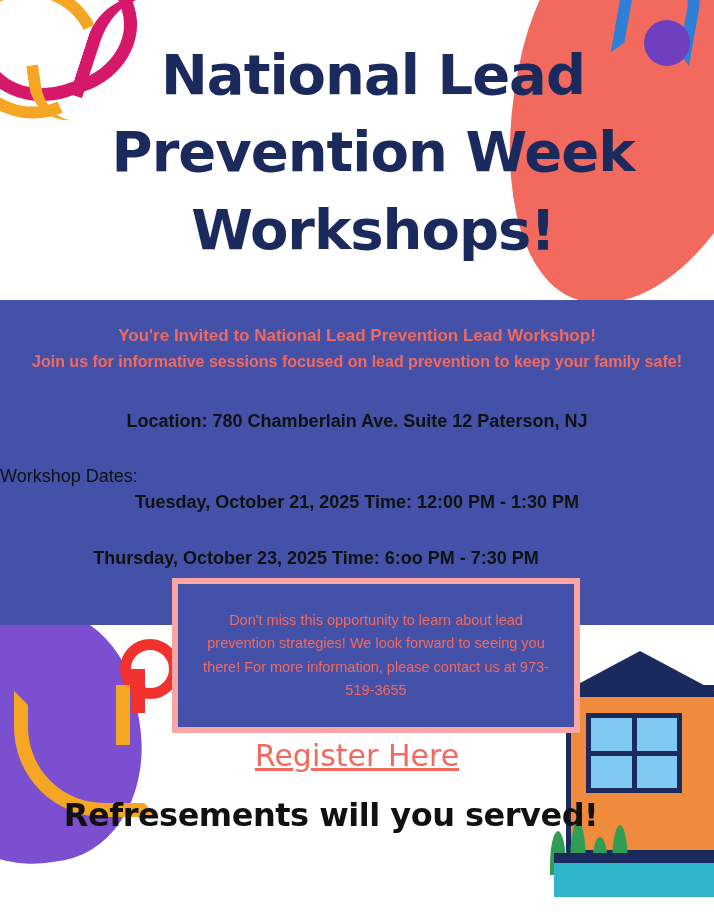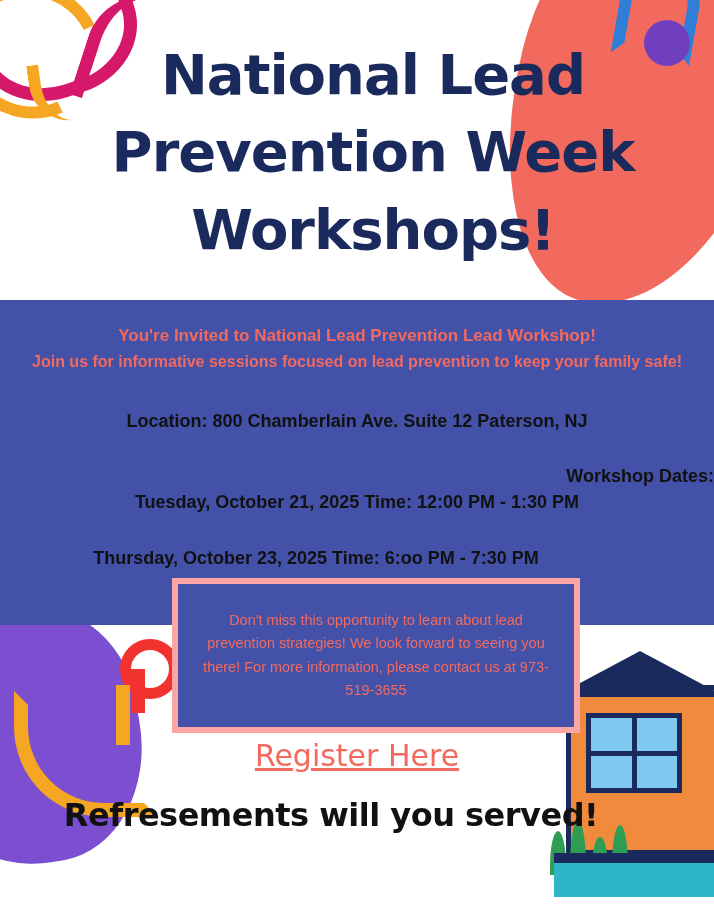--- a/index.html
+++ b/index.html
@@ -135,23 +135,23 @@
     width: 714px;
     text-align: center;
     color: #111111;
     font-weight: bold;
     font-size: 18px;
   }
   .dates-head {
     position: absolute;
     left: 0; top: 166px;
     width: 714px;
-    text-align: right;
-    color: #111111;
-    font-weight: bold;
+    text-align: left;
+    color: #111111;
+    font-weight: normal;
     font-size: 18px;
   }
   .date-1 {
     position: absolute;
     left: 0; top: 192px;
     width: 714px;
     text-align: center;
     color: #111111;
     font-weight: bold;
     font-size: 18px;
@@ -342,21 +342,21 @@
     <div class="title">
       <span class="line">National Lead</span>
       <span class="line">Prevention Week</span>
       <span class="line">Workshops!</span>
     </div>
   </div>
 
   <div class="blue-band">
     <div class="invite-line">You're Invited to National Lead Prevention Lead Workshop!</div>
     <div class="invite-sub">Join us for informative sessions focused on lead prevention to keep your family safe!</div>
-    <div class="location">Location:  800 Chamberlain Ave.  Suite 12 Paterson, NJ</div>
+    <div class="location">Location:  780 Chamberlain Ave.  Suite 12 Paterson, NJ</div>
     <div class="dates-head">Workshop Dates:</div>
     <div class="date-1">Tuesday, October 21, 2025 Time: 12:00 PM - 1:30 PM</div>
     <div class="date-2">Thursday, October 23, 2025 Time: 6:oo PM - 7:30 PM</div>
   </div>
 
   <div class="bottom-band">
     <div class="deco-purple-blob"></div>
     <div class="deco-red-hook"></div>
     <div class="deco-red-stem"></div>
     <div class="deco-yellow-hook"></div>

